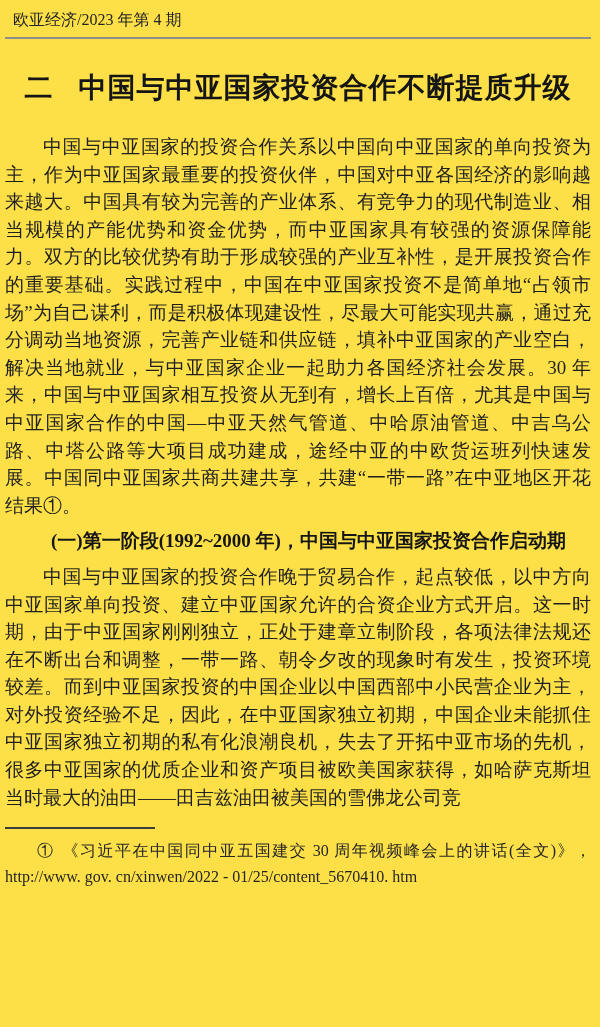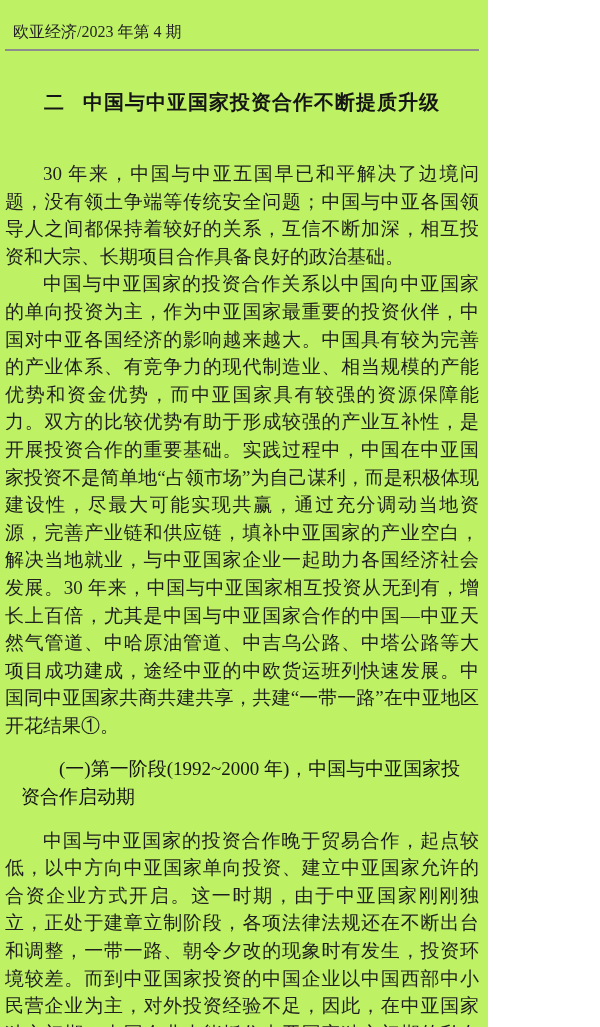--- a/index.html
+++ b/index.html
@@ -2,69 +2,69 @@
 <html lang="zh"><head>
 <meta charset="utf-8">
 <style>
   html, body {
     margin: 0;
     padding: 0;
     background: #ffffff;
   }
   .page {
     position: relative;
-    width: 488px;
+    width: 600px;
     height: 1027px;
     box-sizing: border-box;
-    background: #bef264;
+    background: #fde047;
     color: #1f1f1f;
-    padding: 22px 9px 0 5px;
+    padding: 10px 9px 0 5px;
     overflow: hidden;
     font-family: "Liberation Serif", "DejaVu Serif", serif;
   }
   
   .running-head {
     font-size: 16px;
     line-height: 20px;
     padding-left: 8px;
     color: #242424;
   }
   .header-rule {
     border: none;
     border-top: 2px solid #8d8d8d;
     margin: 7px 0 0 0;
   }
   
   .section-title {
-    font-family: Liberation Sans, sans-serif;
+    font-family: Liberation Mono, monospace;
     font-weight: bold;
-    font-size: 20px;
+    font-size: 28px;
     line-height: 30px;
     text-align: center;
-    margin: 36px 0 43px 0;
+    margin: 36px 0 28px 0;
     color: #151515;
     letter-spacing: 1px;
   }
   .section-title .num {
     margin-right: 0.9em;
   }
   
   .body-text p.para {
     font-size: 19px;
     line-height: 27.6px;
     margin: 0;
     text-align: justify;
     text-indent: 2em;
     color: #1f1f1f;
   }
   .body-text h2.subheading {
     font-size: 19px;
     line-height: 27.6px;
-    font-weight: normal;
-    margin: 16px;
+    font-weight: bold;
+    margin: 8px;
     text-indent: 2em;
     color: #151515;
   }
   
   .footnote-block {
     margin-top: 16px;
   }
   .footnote-rule {
     border: none;
     border-top: 2px solid #3d3d3d;
@@ -91,21 +91,20 @@
   <header>
     <div class="running-head">欧亚经济/2023 年第 4 期</div>
     <hr class="header-rule">
   </header>
 
   <h1 class="section-title">
     <span class="num">二</span><span>中国与中亚国家投资合作不断提质升级</span>
   </h1>
 
   <main class="body-text">
-    <p class="para">30 年来，中国与中亚五国早已和平解决了边境问题，没有领土争端等传统安全问题；中国与中亚各国领导人之间都保持着较好的关系，互信不断加深，相互投资和大宗、长期项目合作具备良好的政治基础。</p>
     <p class="para">中国与中亚国家的投资合作关系以中国向中亚国家的单向投资为主，作为中亚国家最重要的投资伙伴，中国对中亚各国经济的影响越来越大。中国具有较为完善的产业体系、有竞争力的现代制造业、相当规模的产能优势和资金优势，而中亚国家具有较强的资源保障能力。双方的比较优势有助于形成较强的产业互补性，是开展投资合作的重要基础。实践过程中，中国在中亚国家投资不是简单地“占领市场”为自己谋利，而是积极体现建设性，尽最大可能实现共赢，通过充分调动当地资源，完善产业链和供应链，填补中亚国家的产业空白，解决当地就业，与中亚国家企业一起助力各国经济社会发展。30 年来，中国与中亚国家相互投资从无到有，增长上百倍，尤其是中国与中亚国家合作的中国—中亚天然气管道、中哈原油管道、中吉乌公路、中塔公路等大项目成功建成，途经中亚的中欧货运班列快速发展。中国同中亚国家共商共建共享，共建“一带一路”在中亚地区开花结果①。</p>
     <h2 class="subheading">(一)第一阶段(1992~2000 年)，中国与中亚国家投资合作启动期</h2>
     <p class="para">中国与中亚国家的投资合作晚于贸易合作，起点较低，以中方向中亚国家单向投资、建立中亚国家允许的合资企业方式开启。这一时期，由于中亚国家刚刚独立，正处于建章立制阶段，各项法律法规还在不断出台和调整，一带一路、朝令夕改的现象时有发生，投资环境较差。而到中亚国家投资的中国企业以中国西部中小民营企业为主，对外投资经验不足，因此，在中亚国家独立初期，中国企业未能抓住中亚国家独立初期的私有化浪潮良机，失去了开拓中亚市场的先机，很多中亚国家的优质企业和资产项目被欧美国家获得，如哈萨克斯坦当时最大的油田——田吉兹油田被美国的雪佛龙公司竞</p>
   </main>
 
   <footer class="footnote-block">
     <hr class="footnote-rule">
     <p class="footnote">
       <span class="fn-marker">①</span><span>《习近平在中国同中亚五国建交 30 周年视频峰会上的讲话(全文)》，http://www. gov. cn/xinwen/2022 - 01/25/content_5670410. htm</span>
     </p>

